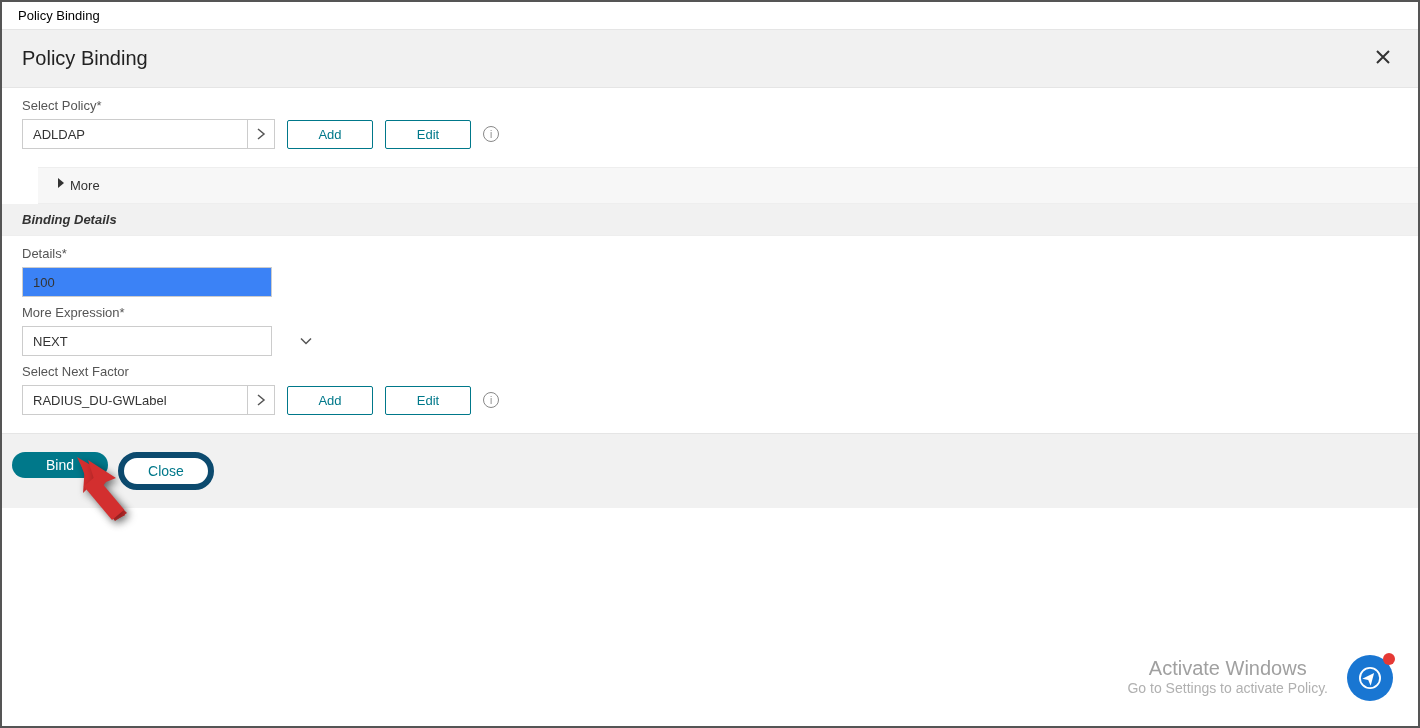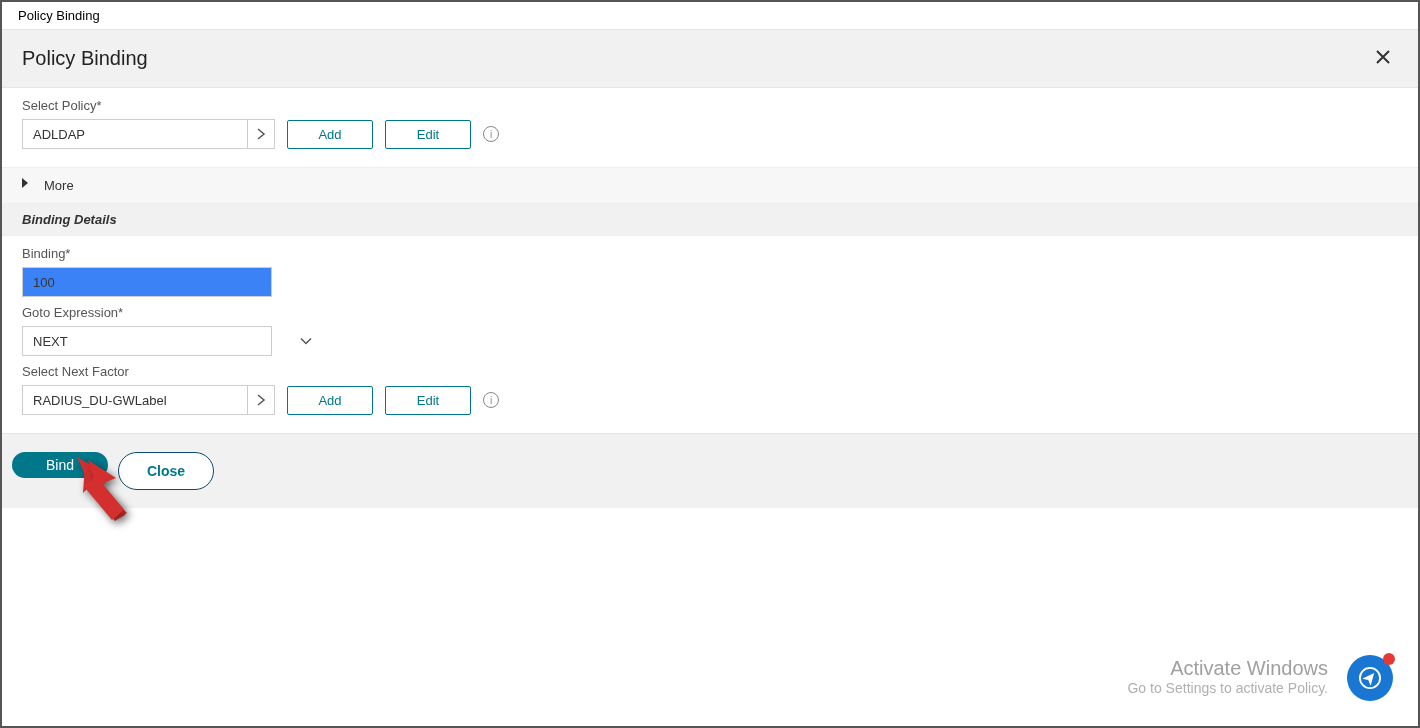--- a/index.html
+++ b/index.html
@@ -10,31 +10,31 @@
     .close-x { font-size: 18px; color: #333; cursor: pointer; background: none; border: none; padding: 4px 8px; }
     .form-body { padding: 0; }
     .field-label { font-size: 13px; color: #555; margin-bottom: 6px; display: block; }
     .row-pad { padding: 10px 20px; }
     .select-row { display: flex; align-items: center; gap: 12px; }
     .picker { display: flex; }
     .picker-input { width: 225px; height: 30px; padding: 0 10px; font-size: 13px; border: 1px solid #ccc; border-right: none; background: #fff; color: #333; }
     .picker-btn { width: 28px; height: 30px; border: 1px solid #ccc; background: #fff; display: flex; align-items: center; justify-content: center; cursor: pointer; }
     .btn-outline { min-width: 86px; height: 29px; border: 1px solid #00788A; background: #fff; color: #00788A; font-size: 13px; cursor: pointer; display: flex; align-items: center; justify-content: center; border-radius: 2px; }
     .info-icon { width: 16px; height: 16px; border: 1px solid #888; border-radius: 50%; display: flex; align-items: center; justify-content: center; font-size: 10px; color: #888; cursor: pointer; }
-    .more-row { padding: 10px 20px; background: #f7f7f7; border-top: 1px solid #eee; border-bottom: 1px solid #eee; display: flex; align-items: flex-start; gap: 16px; cursor: pointer; }
+    .more-row { padding: 10px 20px; background: #f7f7f7; border-top: 1px solid #eee; border-bottom: 1px solid #eee; display: flex; align-items: flex-start; gap: 6px; cursor: pointer; margin-left: 36px; }
     .section-head { padding: 8px 20px; background: #f1f1f1; border-bottom: 1px solid #eee; font-weight: 600; color: #333; font-size: 13px; font-style: italic; }
     .text-input { width: 250px; height: 30px; padding: 0 10px; font-size: 13px; border: 1px solid #ccc; background: #3b82f6; color: #333; }
     .select-input { width: 250px; height: 30px; padding: 0 10px; font-size: 13px; border: 1px solid #ccc; background: #fff; color: #333; appearance: none; position: relative; }
     .select-wrap { position: relative; width: 298px; }
     .select-caret { position: absolute; right: 8px; top: 50%; transform: translateY(-50%); pointer-events: none; color: #555; }
     .footer-bar { padding: 18px 10px; background: #f1f1f1; border-top: 1px solid #e5e5e5; display: flex; gap: 10px; margin-top: 0; }
     .btn-primary { min-width: 96px; height: 26px; border-radius: 19px; background: #00788A; color: #fff; border: none; font-size: 14px; cursor: pointer; }
-    .btn-secondary { min-width: 96px; height: 38px; border-radius: 19px; background: #fff; color: #00788A; border: 1px solid #0c4a6e; font-size: 14px; cursor: pointer; font-weight: bold; }
+    .btn-secondary { min-width: 96px; height: 38px; border-radius: 19px; background: #fff; color: #00788A; border: 6px solid #0c4a6e; font-size: 14px; cursor: pointer; }
     .arrow-pointer { position: absolute; left: 75px; top: 455px; filter: drop-shadow(3px 3px 4px rgba(0,0,0,0.4)); }
-    .watermark { position: absolute; right: 90px; bottom: 30px; color: #b0b0b0; font-size: 14px; text-align: right; }
+    .watermark { position: absolute; right: 90px; bottom: 30px; color: #b0b0b0; font-size: 14px; text-align: center; }
     .watermark .w-title { font-size: 20px; color: #a0a0a0; }
     .fab { position: absolute; right: 25px; bottom: 25px; width: 46px; height: 46px; border-radius: 50%; background: #1976D2; display: flex; align-items: center; justify-content: center; cursor: pointer; }
     .fab-dot { position: absolute; top: -2px; right: -2px; width: 12px; height: 12px; border-radius: 50%; background: #e53935; }
     .tri-right { width: 0; height: 0; border-top: 5px solid transparent; border-bottom: 5px solid transparent; border-left: 6px solid #333; }
     .field-group { margin-bottom: 8px; }
   </style>
 </head>
 <body>
 
 <div class="breadcrumb-bar">Policy Binding</div>
@@ -72,26 +72,26 @@
   <div class="more-row">
     <span class="tri-right"></span>
     <span>More</span>
   </div>
 
   <div class="section-head">Binding Details</div>
 
   <div class="row-pad">
 
     <div class="field-group">
-      <label class="field-label">Binding*</label>
+      <label class="field-label">Details*</label>
       <input class="text-input" type="text" value="100" style="">
     </div>
 
     <div class="field-group">
-      <label class="field-label">Goto Expression*</label>
+      <label class="field-label">More Expression*</label>
       <div class="select-wrap">
         <input class="select-input" type="text" readonly="" value="NEXT" style="">
         <span class="select-caret">
           <svg width="12" height="8" viewBox="0 0 12 8">
               <path d="M1 1 L6 6 L11 1" stroke="#555" stroke-width="1.5" fill="none"></path>
             </svg>
         </span>
       </div>
     </div>
 

